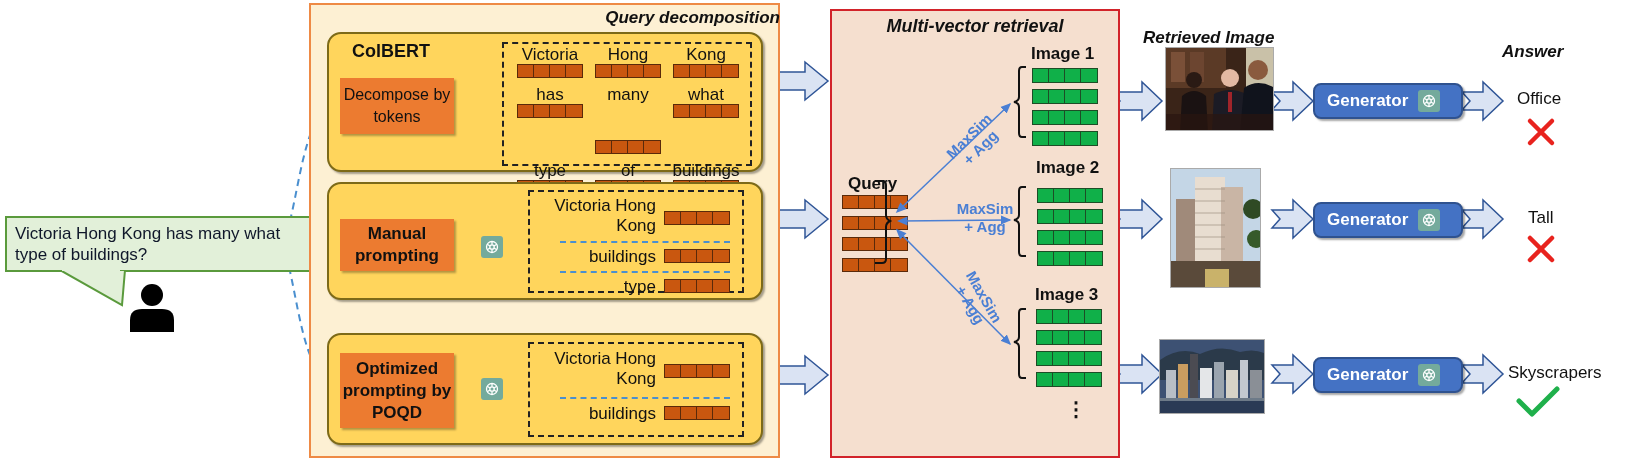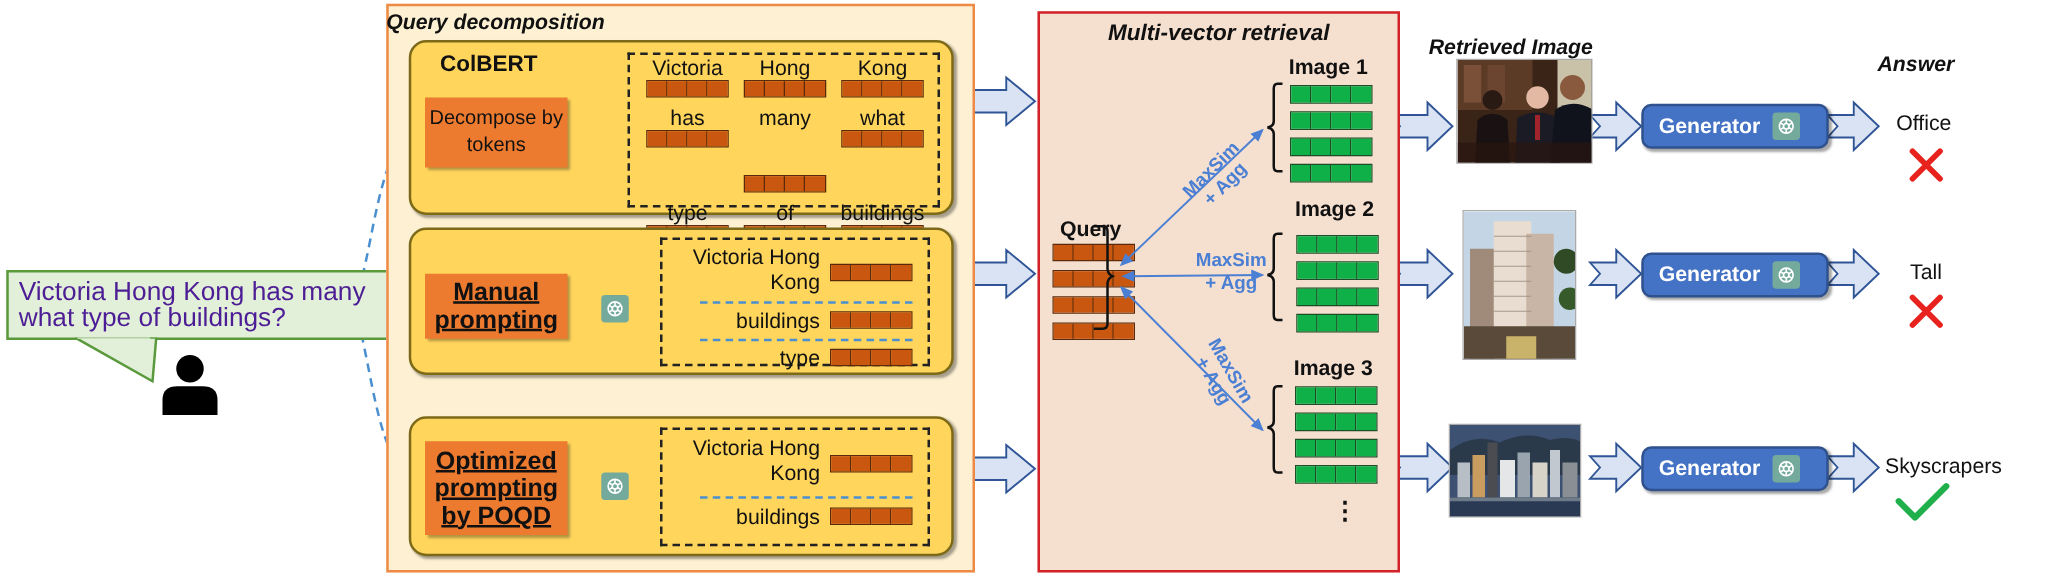--- a/index.html
+++ b/index.html
@@ -4,44 +4,44 @@
 <style>
   * { box-sizing: border-box; margin: 0; padding: 0; }
   html, body { width: 1638px; height: 462px; background: #ffffff; overflow: hidden; }
   body { position: relative; font-family: "Liberation Sans", sans-serif; color: #111; }
   .abs { position: absolute; }
 
   
   .bubble {
     left: 5px; top: 216px; width: 312px; height: 56px;
     background: #e2f0d9; border: 2px solid #5a9a3c;
-    font-size: 21px; line-height: 21px; padding: 5px 8px; color: #4c1d95;
+    font-size: 17px; line-height: 21px; padding: 5px 8px; color: #0f172a;
   }
   .bubble-tail { left: 60px; top: 270px; }
   .user-icon { left: 127px; top: 282px; }
 
   
   .qd-panel {
     left: 309px; top: 3px; width: 471px; height: 455px;
     background: #fdf0d3; border: 2px solid #ee8a45;
   }
   .qd-title {
-    left: 309px; top: 8px; width: 471px; text-align: left;
+    left: 309px; top: 8px; width: 471px; text-align: right;
     font-style: italic; font-weight: bold; font-size: 17px;
   }
   .sub-box {
     background: #ffd55c; border: 2px solid #7d6a18; border-radius: 14px;
     box-shadow: 2px 2px 2px rgba(0,0,0,0.35);
   }
   .orange-box {
     background: #ec7b30; color: #111; display: flex; align-items: center; justify-content: flex-end;
     text-align: center; font-size: 16px; line-height: 22px;
     box-shadow: 2px 2px 2px rgba(0,0,0,0.3);
   }
-  .orange-box.bold { font-weight: bold; font-size: 20px; text-decoration: underline; }
+  .orange-box.bold { font-weight: bold; font-size: 17px; }
   .dash-box { border: 2px dashed #222; }
   .tok-label { font-size: 17px; text-align: center; line-height: 18px; }
   .vec { display: flex; border: 1.5px solid #5a2a0a; }
   .vec span { display: block; width: 16px; height: 12px; background: #c9570f; border-right: 1.5px solid #5a2a0a; }
   .vec span:last-child { border-right: none; }
   .vec.green { border-color: #1d4d26; }
   .vec.green span { background: #10b049; border-right-color: #1d4d26; width: 16px; height: 13px; }
   .right-lbl { font-size: 17px; text-align: right; line-height: 20px; }
   .blue-dash { border-top: 2px dashed #4a8fcf; }
 

